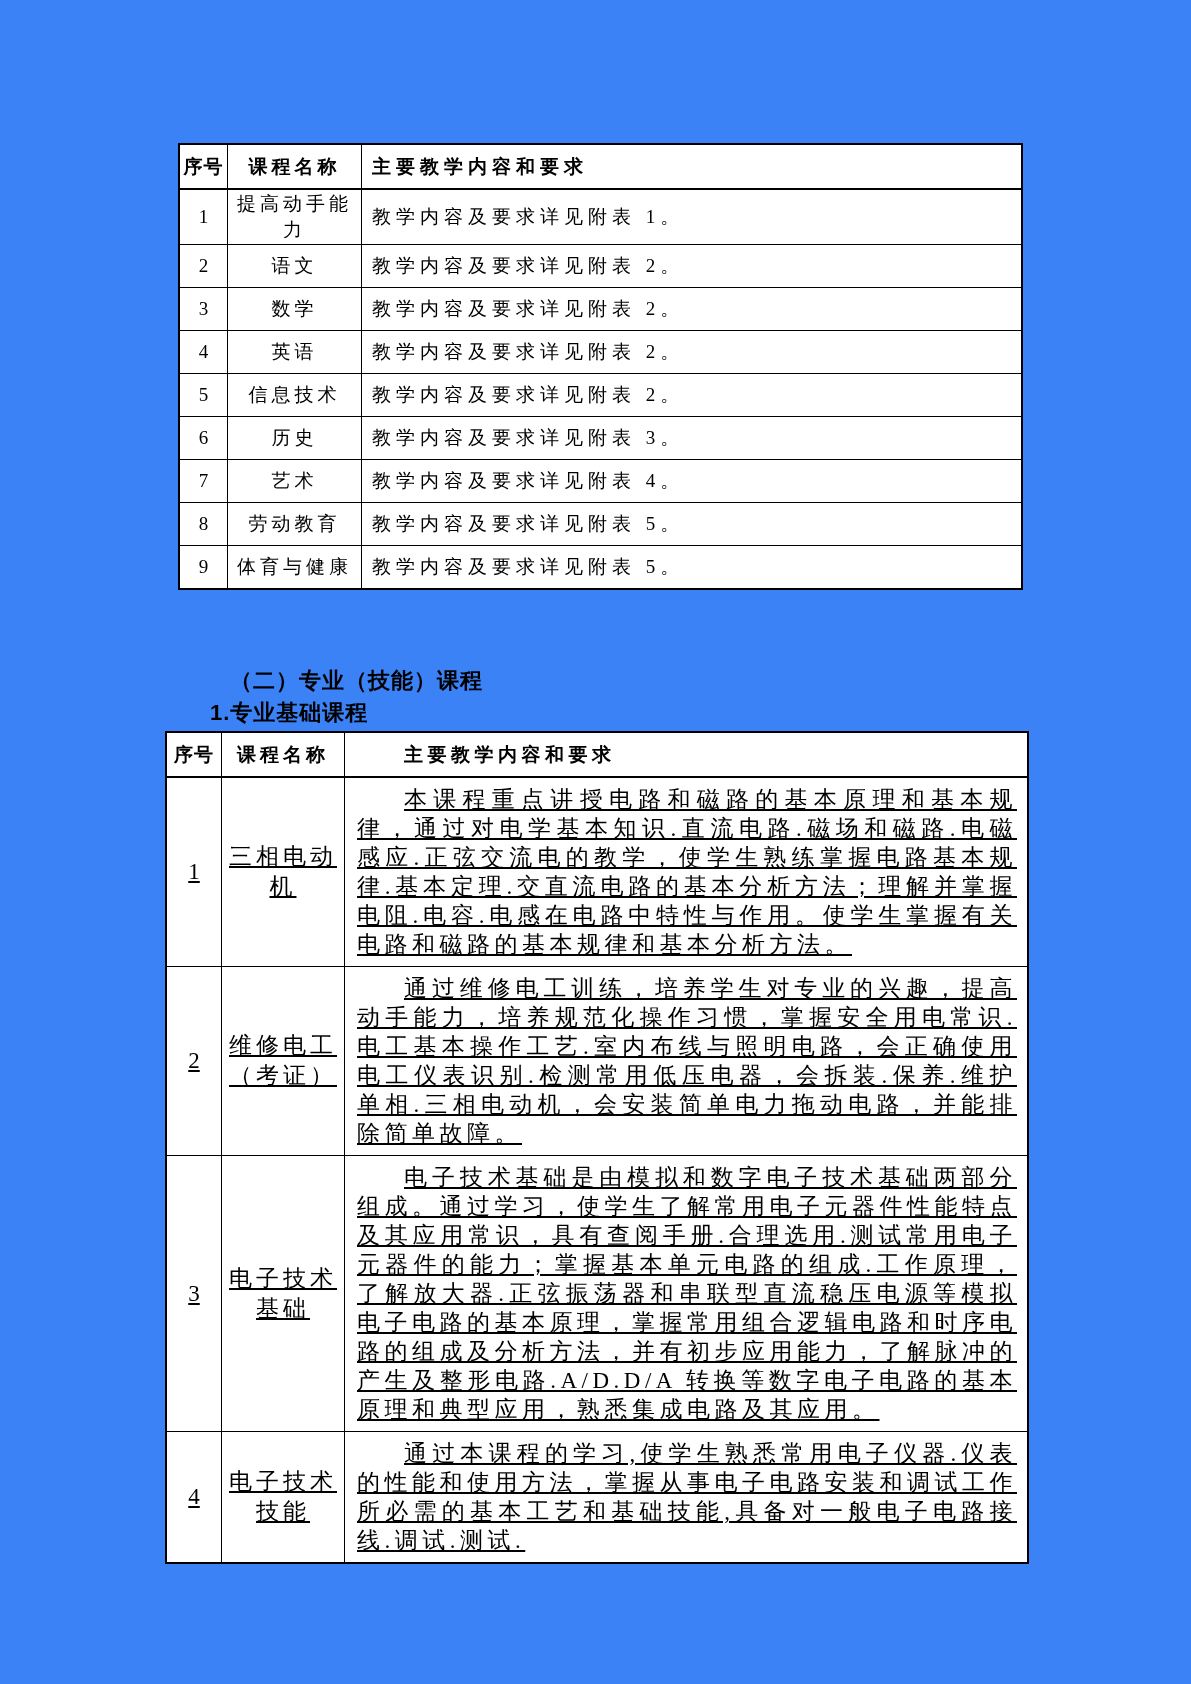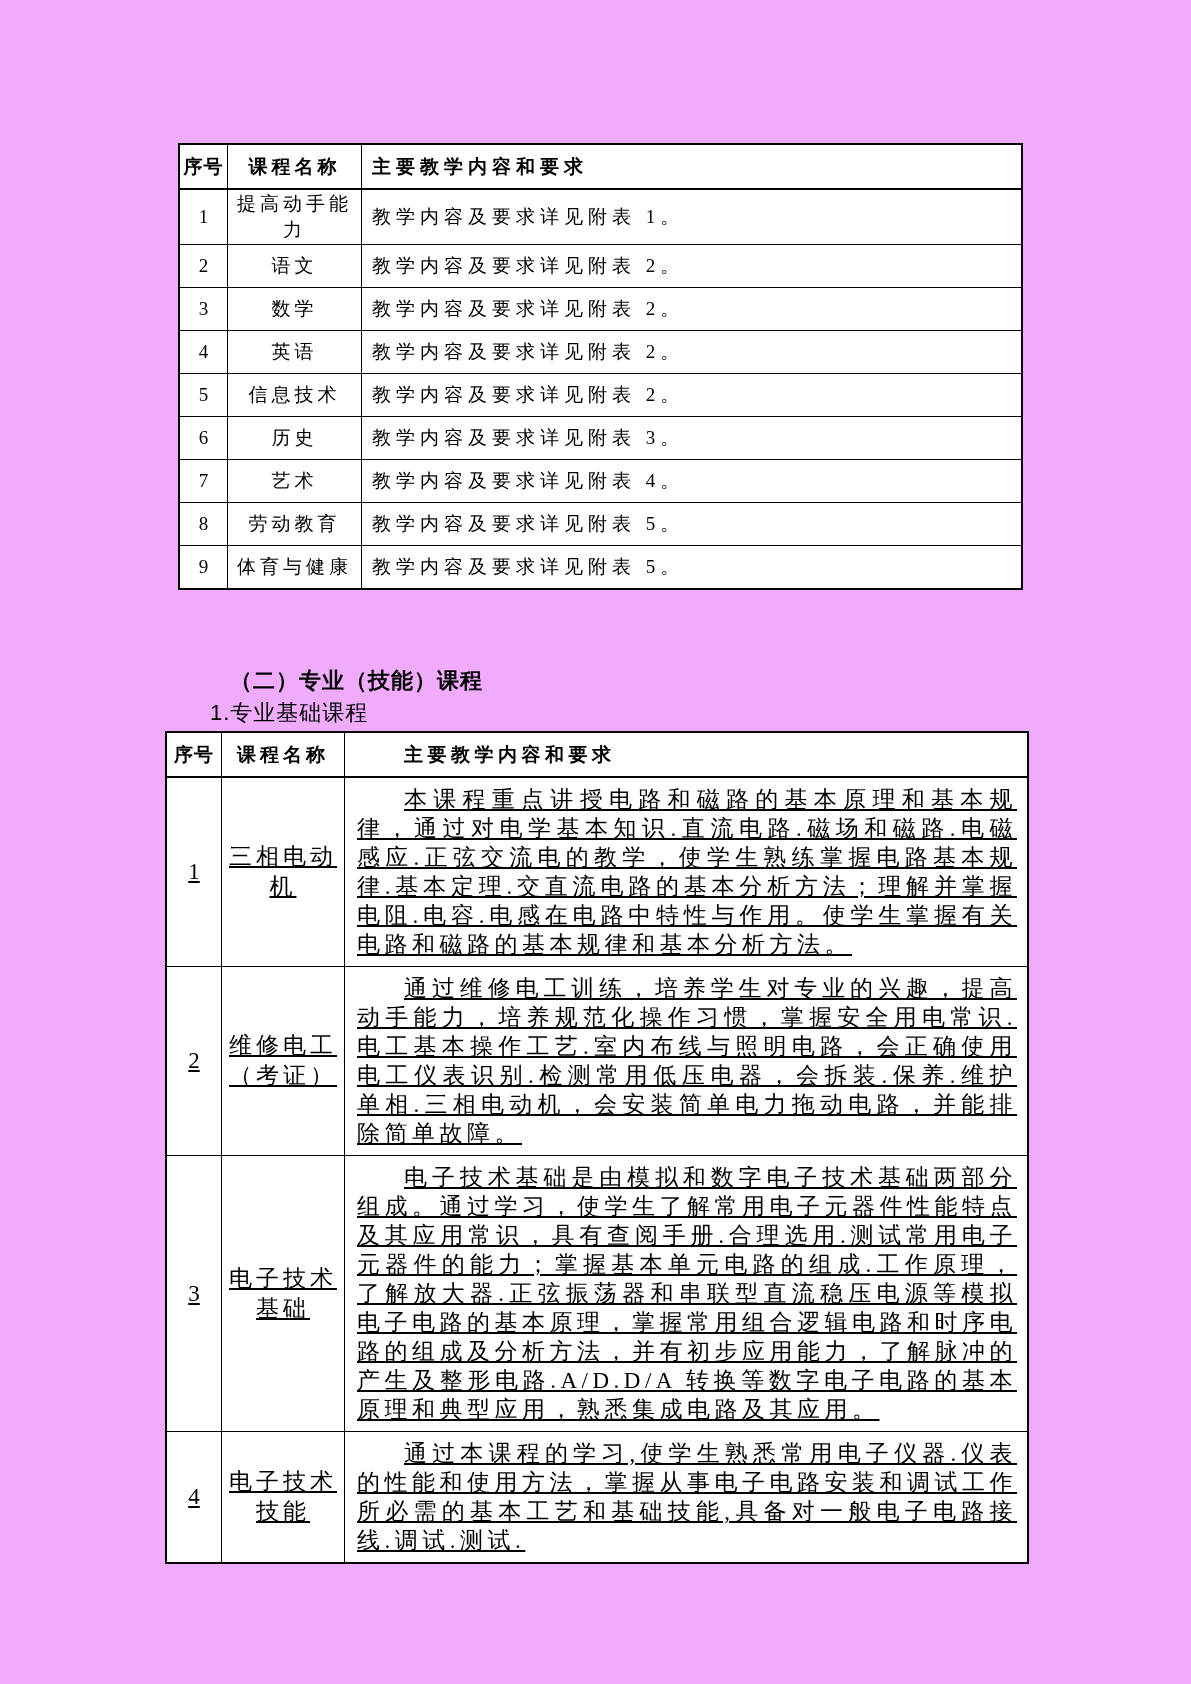--- a/index.html
+++ b/index.html
@@ -11,21 +11,21 @@
     width: 1191px;
     height: 1684px;
     font-family: "Liberation Serif", "DejaVu Serif", serif;
     color: #000000;
     position: relative;
     overflow: hidden;
   }
   .page {
     position: absolute;
     inset: 0;
-    background: #f0abfc;
+    background: #3b82f6;
   }
 
   table {
     border-collapse: collapse;
     table-layout: fixed;
     background: #ffffff;
   }
   table, th, td {
     border: 1px solid #000000;
   }
@@ -64,21 +64,21 @@
     font-weight: bold;
     font-size: 22px;
     letter-spacing: 1px;
   }
   .sub-heading {
     position: absolute;
     left: 210px;
     top: 698px;
     margin: 0;
     font-family: "Liberation Sans", "DejaVu Sans", sans-serif;
-    font-weight: normal;
+    font-weight: bold;
     font-size: 22px;
     letter-spacing: 1px;
   }
 
   
   .t2 {
     position: absolute;
     left: 165px;
     top: 731px;
     width: 832px;

